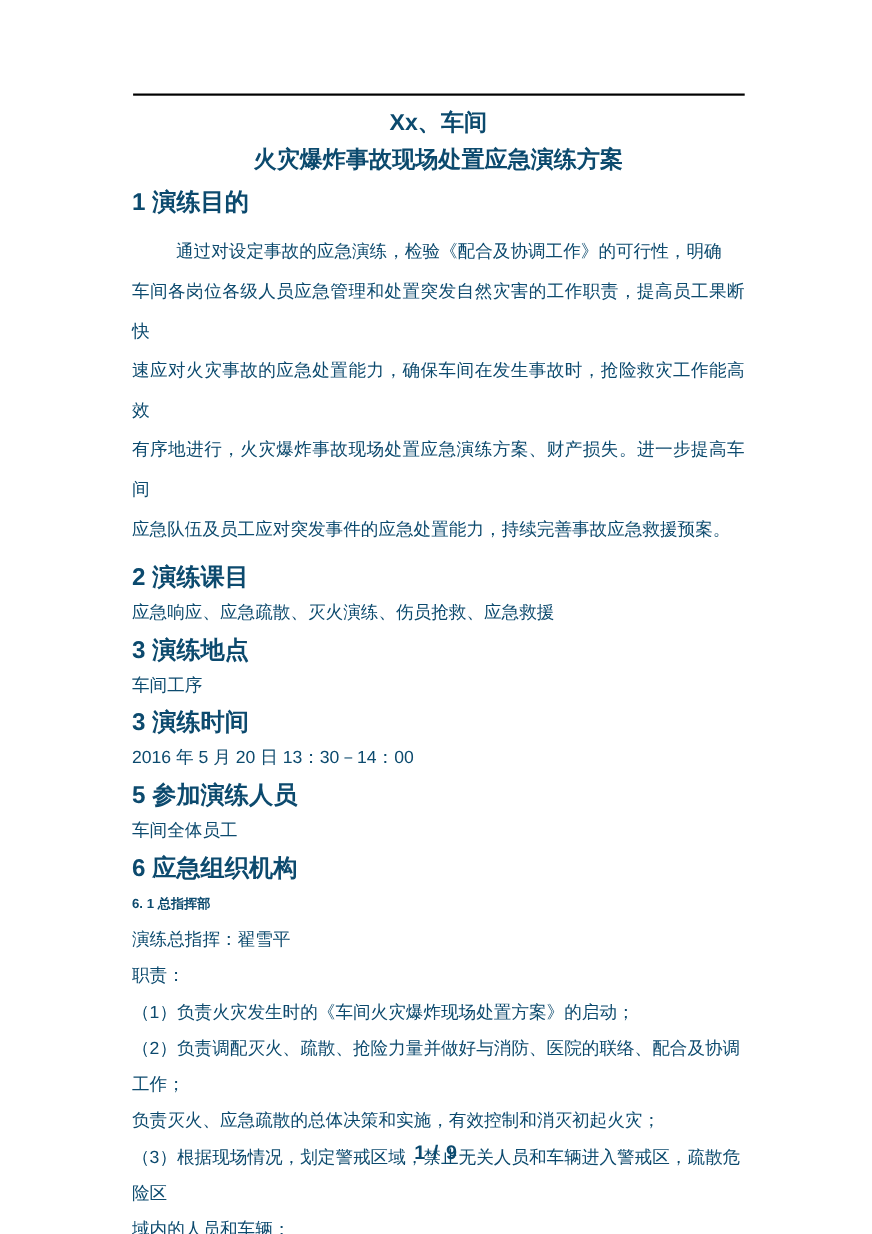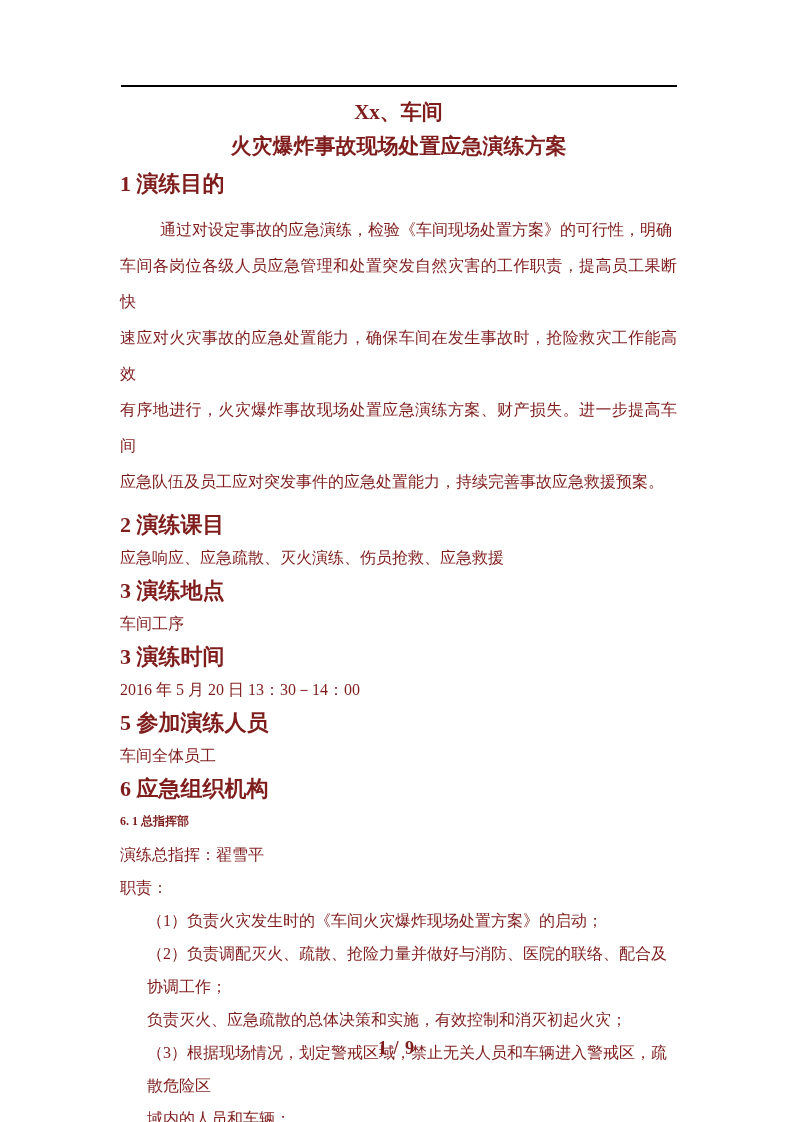--- a/index.html
+++ b/index.html
@@ -5,22 +5,22 @@
   html, body {
     margin: 0;
     padding: 0;
     background: #ffffff;
   }
   .page {
     position: relative;
     width: 793px;
     height: 1122px;
     background: #ffffff;
-    font-family: Liberation Serif, serif;
-    color: #7f1d1d;
+    font-family: Liberation Sans, sans-serif;
+    color: #0c4a6e;
     overflow: hidden;
   }
   .header-rule {
     position: absolute;
     left: 121px;
     top: 85px;
     width: 556px;
     height: 0;
     border-top: 2px solid #000000;
   }
@@ -62,21 +62,20 @@
   }
   .blk-para .line {
     line-height: 36px;
     text-align: justify;
   }
   .blk-para .line.indent {
     text-indent: 40px;
   }
   .blk-list {
     font-size: 16px;
-    margin-left: 27px;
   }
   .blk-list .line {
     line-height: 33px;
   }
   .footer {
     position: absolute;
     left: 0;
     top: 1038px;
     width: 100%;
     text-align: center;
@@ -88,21 +87,21 @@
 </head>
 <body>
 
 <div class="page">
   <div class="header-rule"></div>
   <div class="doc" id="doc">
       <div class="blk-title">Xx、车间</div>
       <div class="blk-title">火灾爆炸事故现场处置应急演练方案</div>
       <div class="blk-h1">1 演练目的</div>
       <div class="blk-para">
-        <div class="line indent">通过对设定事故的应急演练，检验《车间现场处置方案》的可行性，明确</div>
+        <div class="line indent">通过对设定事故的应急演练，检验《配合及协调工作》的可行性，明确</div>
         <div class="line">车间各岗位各级人员应急管理和处置突发自然灾害的工作职责，提高员工果断快</div>
         <div class="line">速应对火灾事故的应急处置能力，确保车间在发生事故时，抢险救灾工作能高效</div>
         <div class="line">有序地进行，火灾爆炸事故现场处置应急演练方案、财产损失。进一步提高车间</div>
         <div class="line">应急队伍及员工应对突发事件的应急处置能力，持续完善事故应急救援预案。</div>
       </div>
       <div class="blk-h1">2 演练课目</div>
       <div class="blk-body">应急响应、应急疏散、灭火演练、伤员抢救、应急救援</div>
       <div class="blk-h1">3 演练地点</div>
       <div class="blk-body">车间工序</div>
       <div class="blk-h1">3 演练时间</div>

